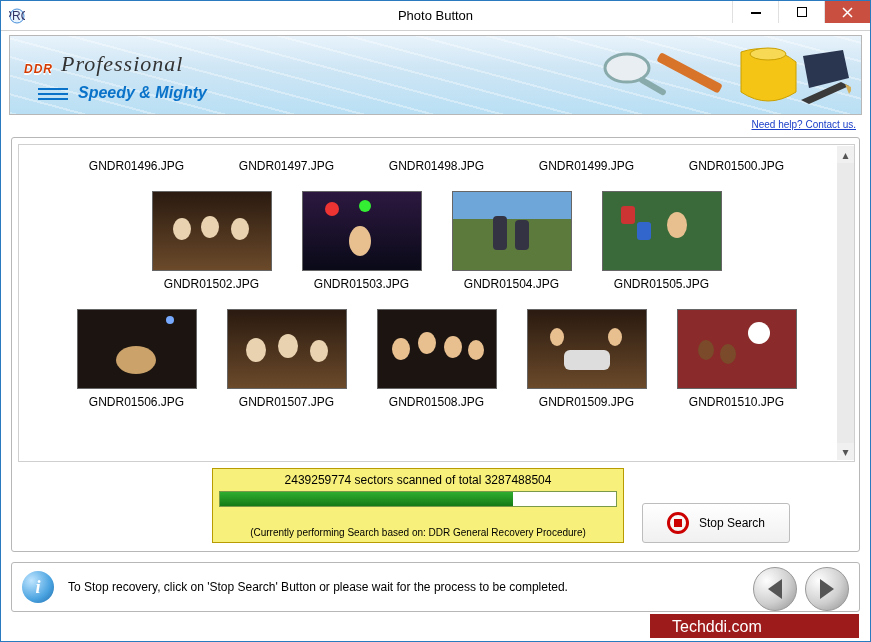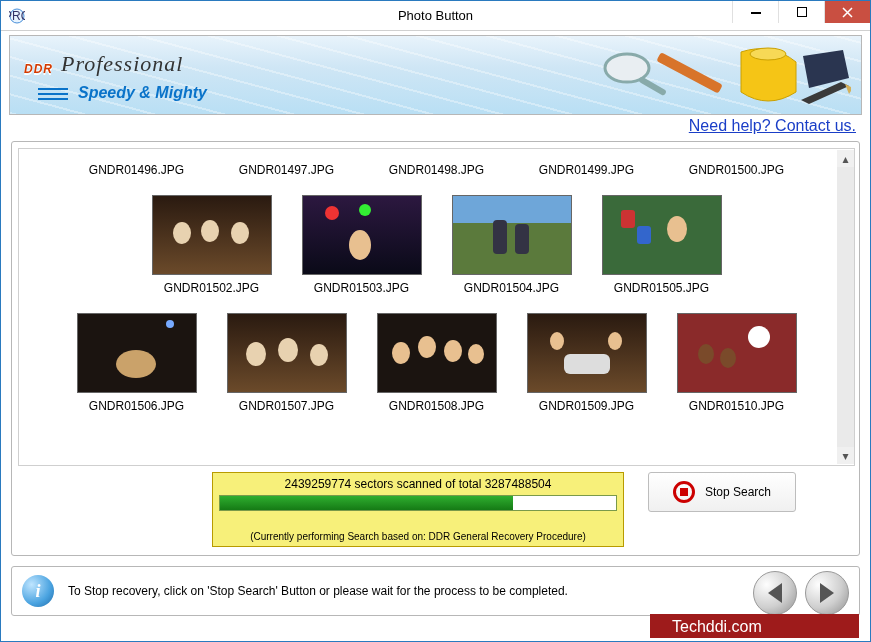--- a/index.html
+++ b/index.html
@@ -16,21 +16,21 @@
 
 .banner{height:80px;margin:4px 8px 0 8px;border:1px solid #b7b7b7;background:linear-gradient(180deg,#e8f3fb 0%,#cfe6f5 40%,#b9dff4 100%);position:relative;overflow:hidden}
 .banner::before{content:"";position:absolute;inset:0;background:repeating-linear-gradient(15deg,rgba(255,255,255,.35) 0 2px,transparent 2px 18px)}
 .logo{position:absolute;left:14px;top:6px;font-weight:900;font-size:34px;letter-spacing:1px;font-style:italic;color:#d53a00;text-shadow:0 2px 0 #fff,0 -1px 0 #fff}
 .logo .prof{color:#333;font-weight:400;font-style:italic;font-size:22px;font-family:Georgia,serif;margin-left:8px;vertical-align:middle;text-shadow:none}
 .tagline{position:absolute;left:68px;top:48px;font-style:italic;font-weight:700;color:#0a73c9;font-size:16px}
 .tagline::before{content:"";position:absolute;left:-40px;top:4px;width:30px;height:2px;background:#0a73c9;box-shadow:0 5px 0 #0a73c9,0 10px 0 #0a73c9}
 .tools{position:absolute;right:10px;top:6px;display:flex;align-items:center;gap:10px}
 
 .helpbar{text-align:right;padding:2px 14px 6px 0}
-.helpbar a{color:#1a3ec7;font-size:16px}
+.helpbar a{color:#1a3ec7;font-size:10px}
 
 .panel{margin:0 10px;border:1px solid #b7b7b7;border-radius:3px;background:#fff;padding:6px 4px 6px 6px}
 
 .grid{height:318px;border:1px solid #cfcfcf;background:#fff;overflow:hidden;position:relative}
 .scrollbar{position:absolute;right:0;top:1px;bottom:1px;width:17px;background:#f0f0f0}
 .scrollup,.scrolldown{height:17px;display:flex;align-items:center;justify-content:center;color:#555}
 .scrolltrack{position:absolute;top:17px;bottom:17px;left:0;right:0;background:#eaeaea}
 .scrollbar .scrollup{position:absolute;top:0;left:0;right:0}
 .scrollbar .scrolldown{position:absolute;bottom:0;left:0;right:0}
 
@@ -40,21 +40,21 @@
 .fname{font-size:12px;color:#000;margin-top:6px}
 .thumb{width:120px;height:80px;margin:18px auto 0 auto;border:1px solid #666;background:#57452f;position:relative;overflow:hidden}
 .thumb.sky{background:linear-gradient(#6ea6d9 35%,#5b7a3c 35%)}
 .thumb.indoor{background:linear-gradient(#2a1a10,#6b4a2a)}
 .thumb.dark{background:#1b1410}
 .thumb.party{background:linear-gradient(#2c1840,#0a0a18)}
 .thumb.market{background:#3a6a3a}
 .thumb.santa{background:#8a2a2a}
 .blob{position:absolute;border-radius:50%}
 
-.progresswrap{display:flex;align-items:flex-start;gap:24px;margin:6px 4px 2px 4px}
+.progresswrap{display:flex;align-items:flex-end;gap:18px;margin:6px 4px 2px 4px}
 .progressbox{flex:0 0 412px;margin-left:190px;background:#f7f07a;border:1px solid #b89b00;padding:4px 6px}
 .progressbox .line1{text-align:center;font-size:12px;color:#000;margin-bottom:4px}
 .pbar{height:16px;border:1px solid #7a9a4a;background:#fff;position:relative}
 .pbar .fill{position:absolute;left:0;top:0;bottom:0;width:74%;background:linear-gradient(#2fae2f,#157a15)}
 .progressbox .line2{text-align:center;font-size:10px;color:#000;margin-top:20px}
 
 .stopbtn{display:flex;align-items:center;gap:10px;border:1px solid #bdbdbd;border-radius:3px;padding:8px 24px;background:linear-gradient(#fff,#f0f0f0)}
 .stopicon{width:22px;height:22px;border:3px solid #cc0000;border-radius:50%;display:flex;align-items:center;justify-content:center}
 .stopicon div{width:8px;height:8px;background:#cc0000}
 

